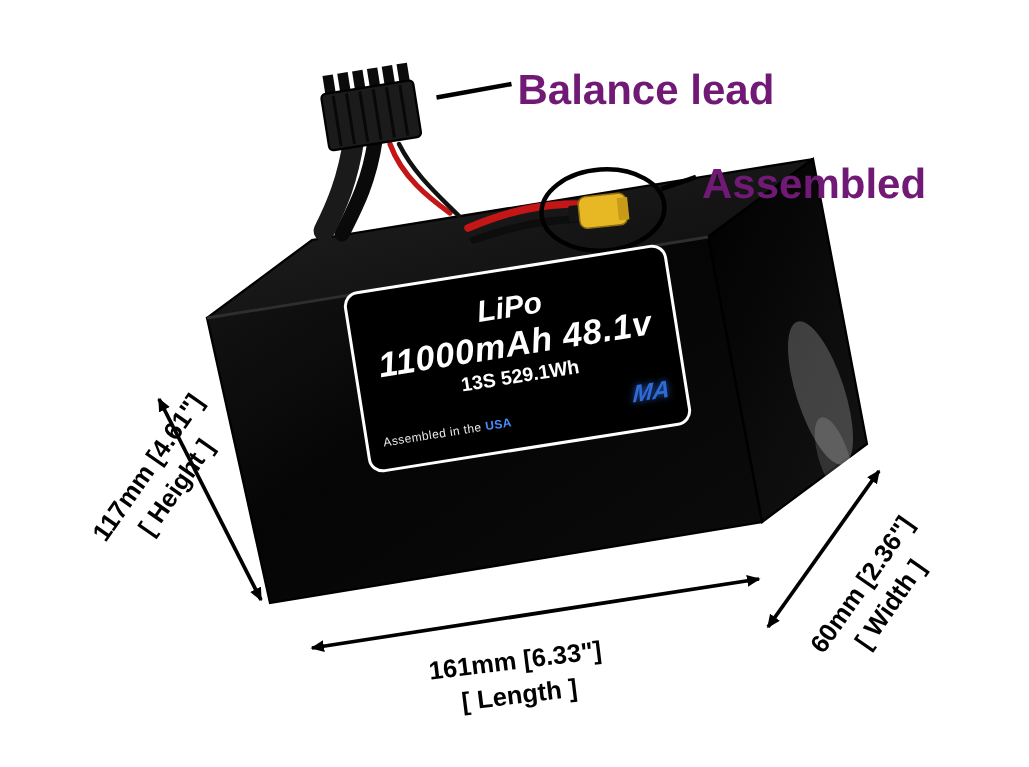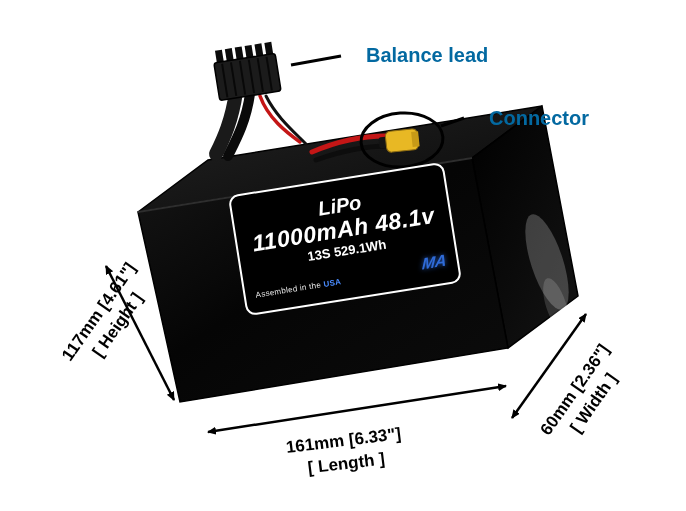--- a/index.html
+++ b/index.html
@@ -7,23 +7,22 @@
     width:686px; height:511px;
     background:#ffffff;
     font-family:"Liberation Sans", sans-serif;
     position:relative; overflow:hidden;
   }
   .stage { position:absolute; left:0; top:0; width:686px; height:511px; }
   svg.scene { position:absolute; left:0; top:0; }
 
   .callout {
     position:absolute;
-    font-weight:bold; font-size:20px; color:#0369a1;
+    font-weight:bold; font-size:28px; color:#701a75;
     white-space:nowrap;
-    margin-left:21px;
   }
   .dim {
     position:absolute;
     font-weight:bold; font-size:17px; color:#000;
     text-align:center; line-height:1.35; white-space:nowrap;
   }
   .dim div { white-space:nowrap; }
 
   .battery-label {
     position:absolute; left:236px; top:178px;
@@ -130,21 +129,21 @@
     <div class="bl-chem">LiPo</div>
     <div class="bl-cap">11000mAh 48.1v</div>
     <div class="bl-cfg">13S 529.1Wh</div>
     <div class="bl-bottom">
       <span class="bl-assembled"><span>Assembled in the</span>&nbsp;<span class="bl-usa">USA</span></span>
       <span class="bl-brand">MA</span>
     </div>
   </div>
 
   <div class="callout" style="left:345px; top:44px;">Balance lead</div>
-  <div class="callout" style="left:468px; top:107px;">Connector</div>
+  <div class="callout" style="left:468px; top:107px;">Assembled</div>
 
   <div class="dim" style="left:44px; top:296px; width:130px; transform:rotate(-55deg);">
     <div>117mm [4.61"]</div>
     <div>[ Height ]</div>
   </div>
 
   <div class="dim" style="left:265px; top:430px; width:160px; transform:rotate(-7deg);">
     <div>161mm [6.33"]</div>
     <div>[ Length ]</div>
   </div>

